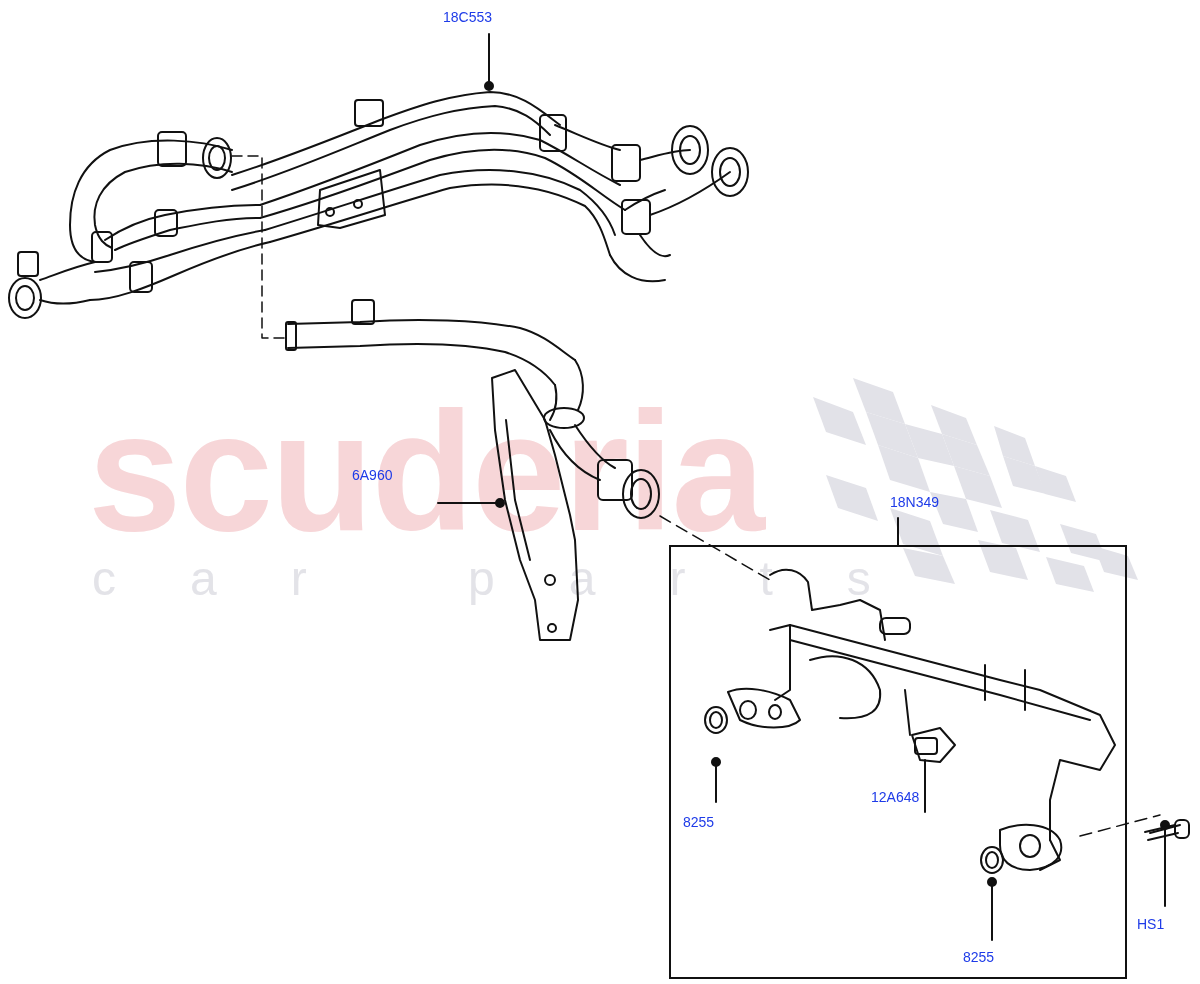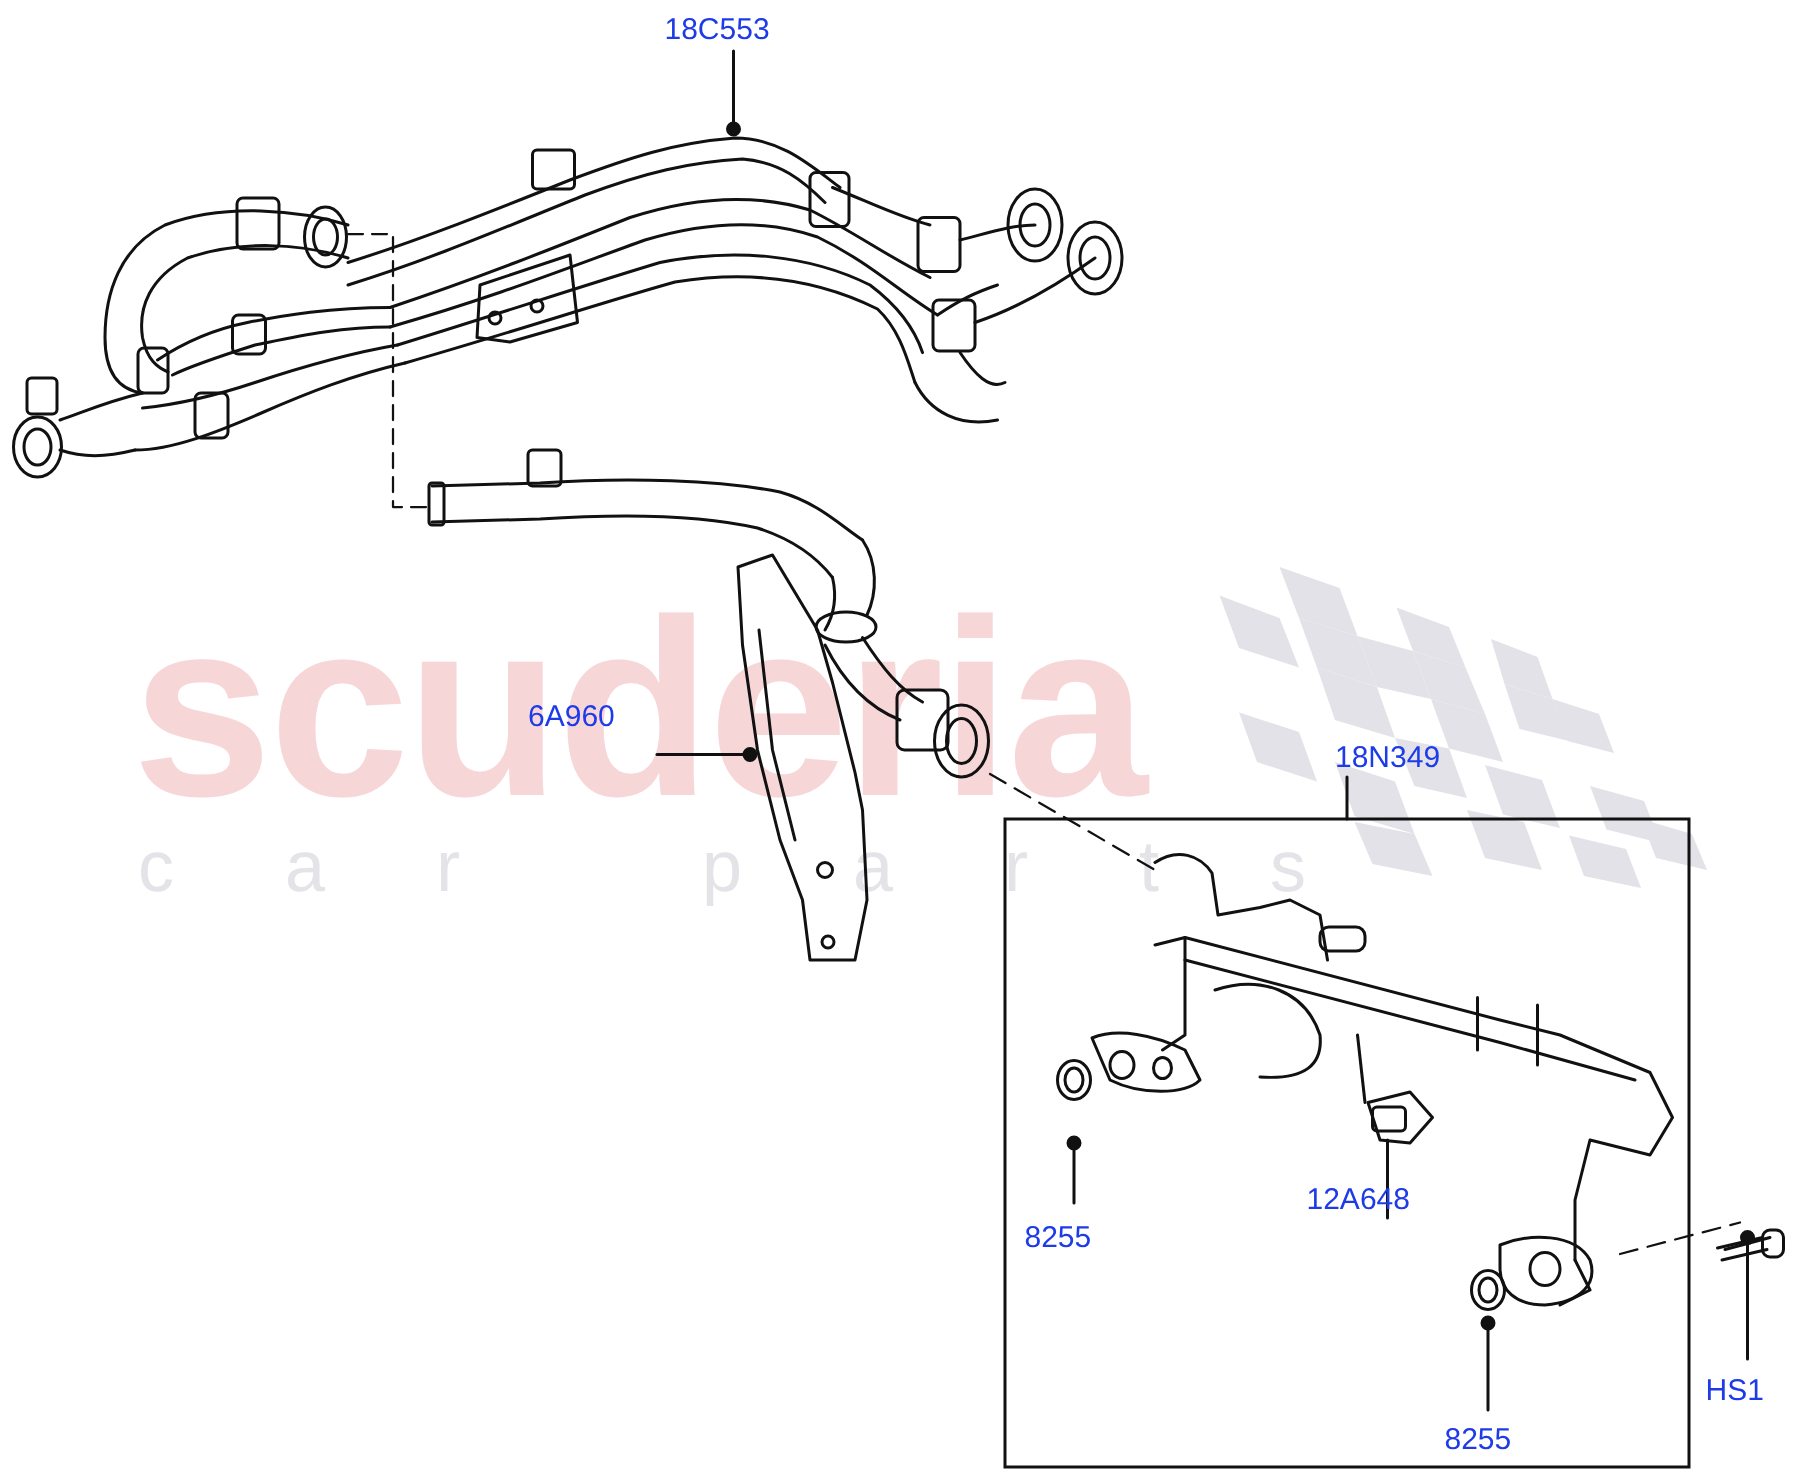--- a/index.html
+++ b/index.html
@@ -1,21 +1,21 @@
 <!DOCTYPE html>
 <html><head>
 <meta charset="utf-8">
 <style>
   html, body { margin: 0; padding: 0; background: #ffffff; }
   body { width: 1200px; height: 984px; position: relative; overflow: hidden; font-family: "Liberation Sans", sans-serif; }
   .wm-main { position: absolute; left: 88px; top: 388px; font-size: 168px; font-weight: bold; letter-spacing: -2px; color: #f7d6d8; line-height: 1; }
   .wm-sub { position: absolute; left: 92px; top: 555px; font-size: 48px; color: #e3e3e8; letter-spacing: 74px; line-height: 1; }
   .flag { position: absolute; left: 0; top: 0; }
   svg.drawing { position: absolute; left: 0; top: 0; }
-  .label { position: absolute; color: #1e3be8; font-size: 20px; line-height: 1; white-space: nowrap; }
+  .label { position: absolute; color: #1e3be8; font-size: 14px; line-height: 1; white-space: nowrap; }
   .inset { position: absolute; left: 669px; top: 545px; width: 458px; height: 434px; border: 2px solid #111; box-sizing: border-box; }
 </style>
 </head>
 <body>
 
 <svg class="flag" width="1200" height="984">
   <g fill="#e2e2e8">
     <polygon points="853,378 893,392 905,424 866,412"></polygon>
     <polygon points="813,397 853,412 866,445 826,432"></polygon>
     <polygon points="866,412 905,424 918,458 878,445"></polygon>

